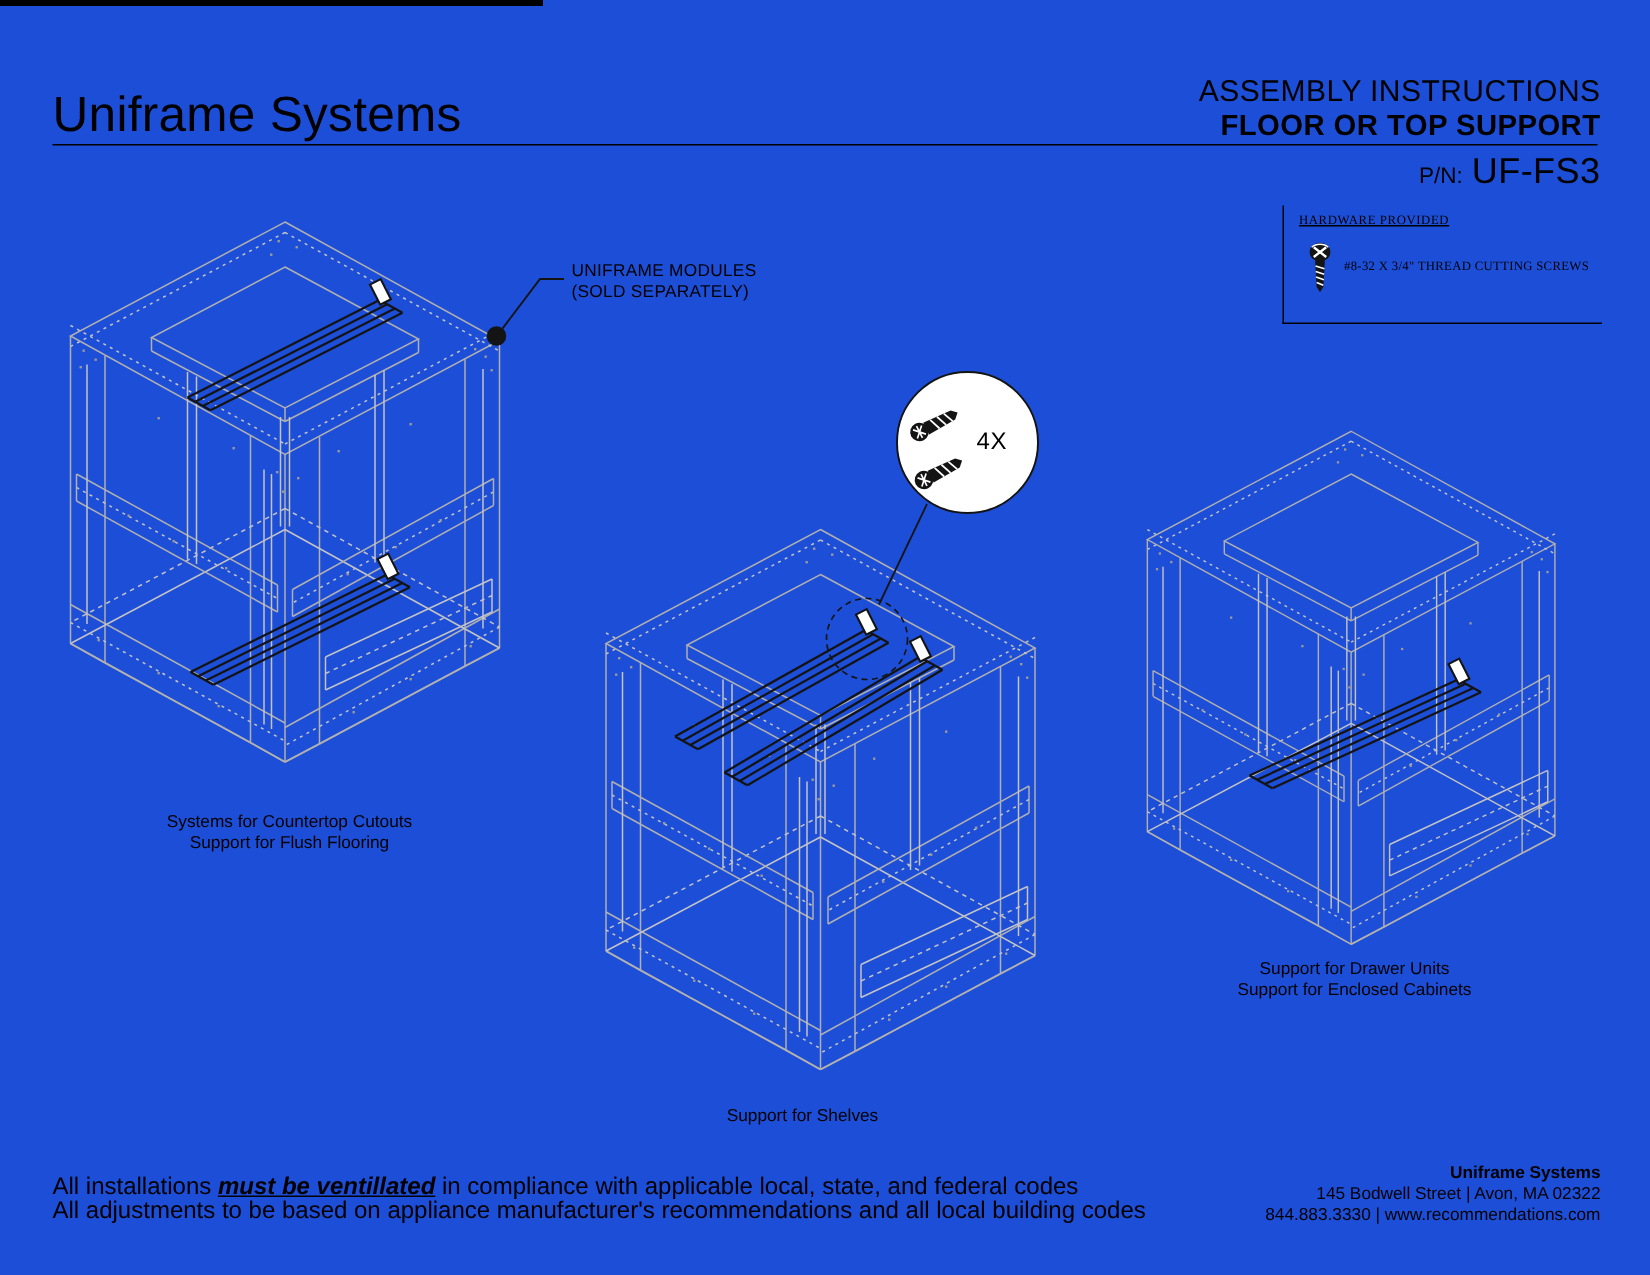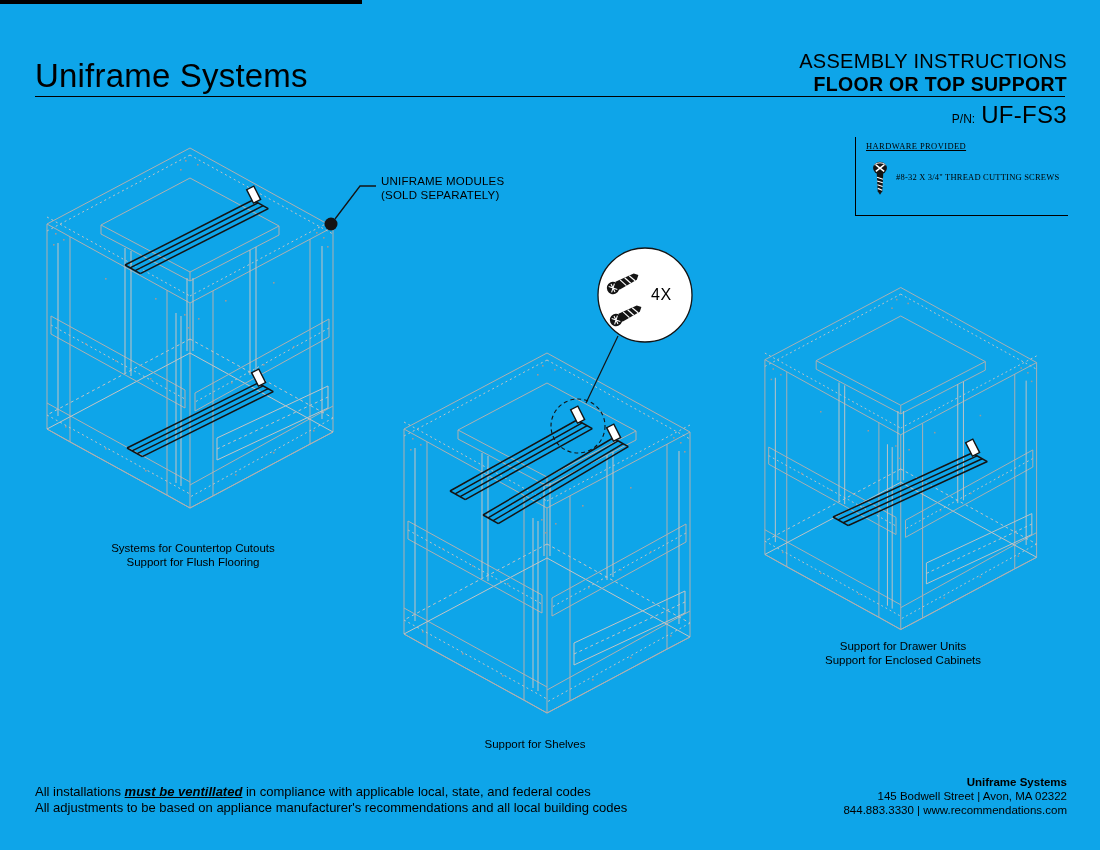--- a/index.html
+++ b/index.html
@@ -1,40 +1,40 @@
 <!DOCTYPE html>
 <html><head>
 <meta charset="utf-8">
 <style>
   html,body{margin:0;padding:0;background:#e8e8e8;}
-  .page{position:relative;width:1100px;height:850px;background:#0ea5e9;
+  .page{position:relative;width:1100px;height:850px;background:#1d4ed8;
         font-family:"Liberation Sans",sans-serif;color:#000;overflow:hidden;margin:0 auto;}
   .abs{position:absolute;}
   .top-strip{left:0;top:0;width:362px;height:4px;background:#000;}
   .company{left:35px;top:57px;font-size:33px;font-weight:400;letter-spacing:0.2px;}
   .doc-type{right:33px;top:50px;text-align:right;line-height:1.15;}
   .doc-sub{font-size:20px;letter-spacing:0.3px;text-align:right;}
   .doc-main{font-size:19.5px;font-weight:bold;letter-spacing:0.3px;padding-left:39px;}
   .rule{left:35px;top:96px;width:1030px;height:0;border-top:1.6px solid #000;}
   .pn-row{right:33px;top:101px;display:flex;align-items:baseline;gap:6px;}
-  .pn-label{font-size:12px;}
+  .pn-label{font-size:15px;}
   .pn-value{font-size:24px;font-weight:normal;letter-spacing:0.3px;}
   .hw-box{left:855px;top:137px;width:212px;height:78px;
           border-left:1.6px solid #000;border-bottom:1.6px solid #000;font-family:Liberation Serif, serif;}
   .hw-heading{position:absolute;left:10px;top:4px;font-size:8.5px;letter-spacing:0.4px;
               text-decoration:underline;}
   .hw-screw{position:absolute;left:12px;top:22px;}
   .hw-item{position:absolute;left:40px;top:35px;width:168px;font-size:8.5px;letter-spacing:0.2px;}
   .callout-modules{left:381px;top:175px;font-size:11.5px;line-height:13.5px;letter-spacing:0.2px;}
   .label-4x{left:651px;top:286px;font-size:16px;letter-spacing:0.5px;}
   .caption{font-size:11.5px;line-height:14px;text-align:center;}
   .cap1{left:68px;top:541px;width:250px;}
   .cap2{left:410px;top:737px;width:250px;}
   .cap3{left:778px;top:639px;width:250px;}
-  .footer-left{left:35px;top:784px;font-size:13px;line-height:15.5px;}
+  .footer-left{left:35px;top:784px;font-size:16px;line-height:15.5px;}
   .fl-em{font-weight:bold;font-style:italic;text-decoration:underline;}
   .footer-right{right:33px;top:775px;font-size:11.5px;line-height:14px;text-align:right;}
   .fr-company{font-weight:bold;}
   #drawing-layer{left:0;top:0;width:1100px;height:850px;}
 </style>
 </head>
 <body>
 
 <div class="page">
 

